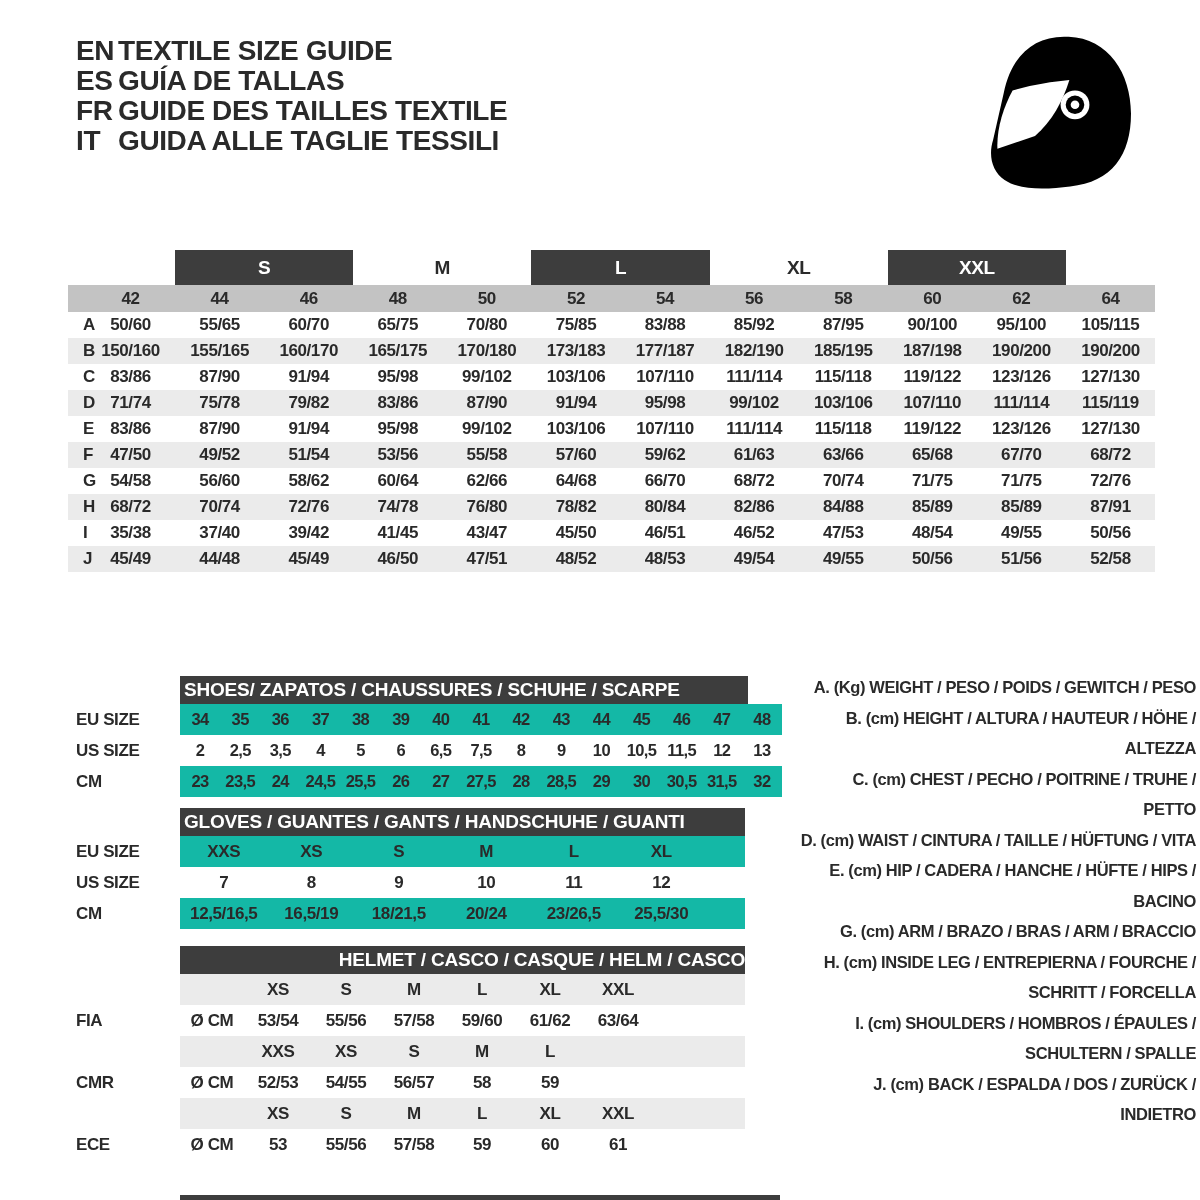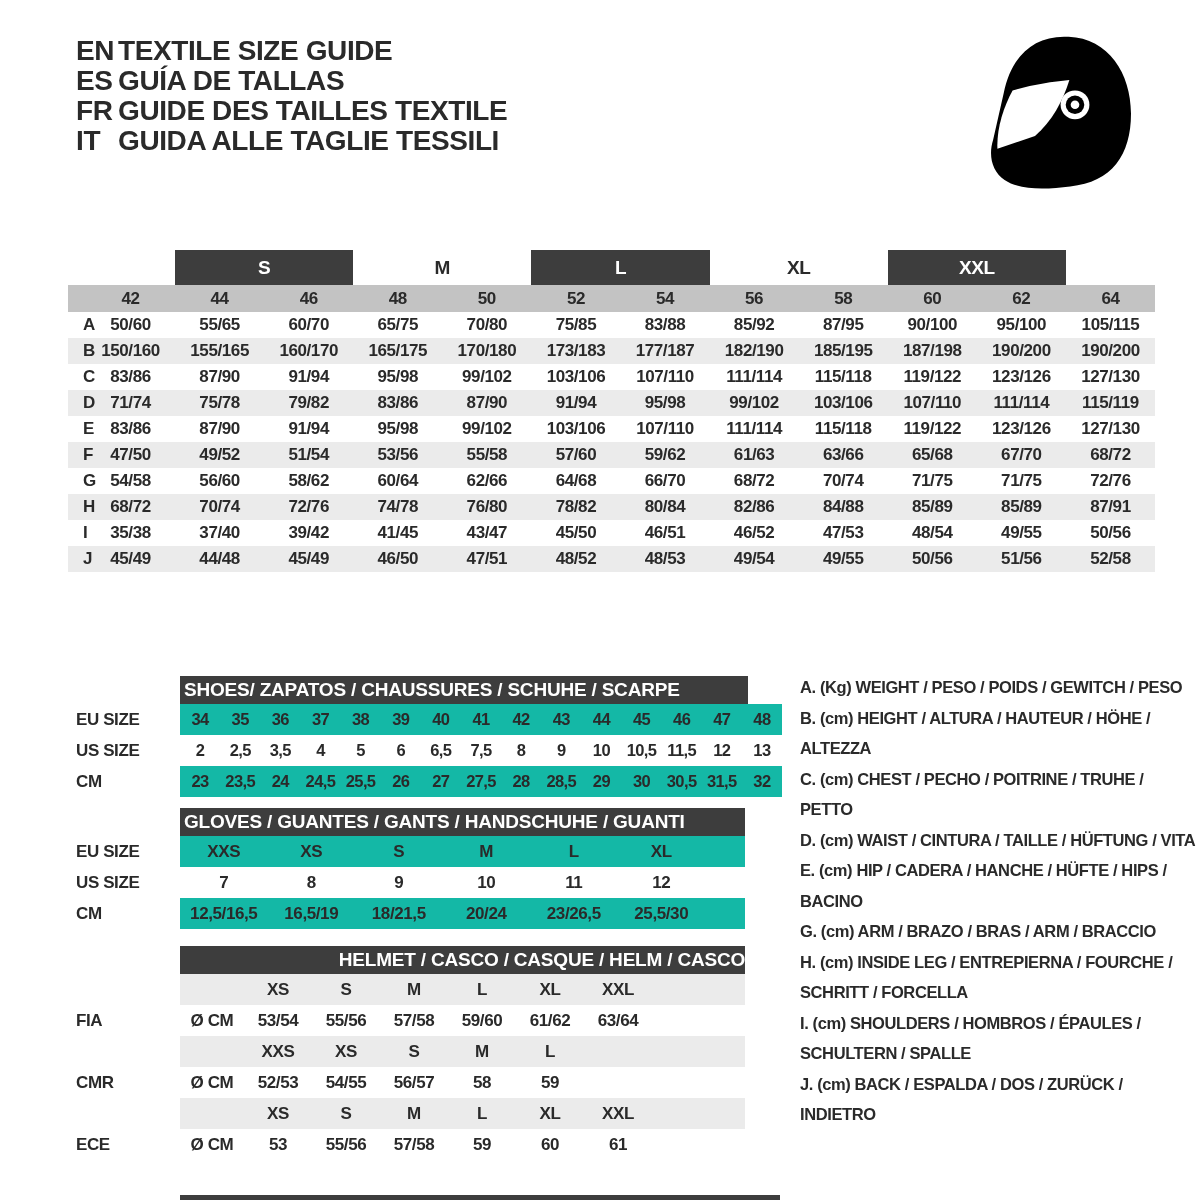--- a/index.html
+++ b/index.html
@@ -48,21 +48,21 @@
   .shoes .cell { font-size: 16.5px; letter-spacing: -0.6px; }
   .shoes .label-cell { font-size: 17px; letter-spacing: -0.4px; }
   .gloves { left: 68px; top: 808px; width: 677px; }
   .gloves .srow { grid-template-columns: 112px repeat(6, 1fr) 40px; }
   .helmet-table { left: 68px; top: 946px; width: 677px; text-align: right; }
   .helmet-table .hrow { grid-template-columns: 112px 64px repeat(6, 68px) 1fr; }
   .shaded-cells .vcell { background: #14b8a6; }
   .gray { background: #ebebeb; }
 
   
-  .measure { position: absolute; left: 800px; top: 672px; width: 396px; font-size: 16.5px; }
+  .measure { position: absolute; left: 800px; top: 672px; width: 396px; font-size: 16.5px; text-align: right; }
   .measure-line { margin: 0; line-height: 30.5px; }
 
   
   .bottom-crop { position: absolute; left: 180px; top: 1195px; width: 600px; height: 5px; background: #3d3d3d; }
 </style>
 </head>
 <body>
 
 <div class="page">
 

